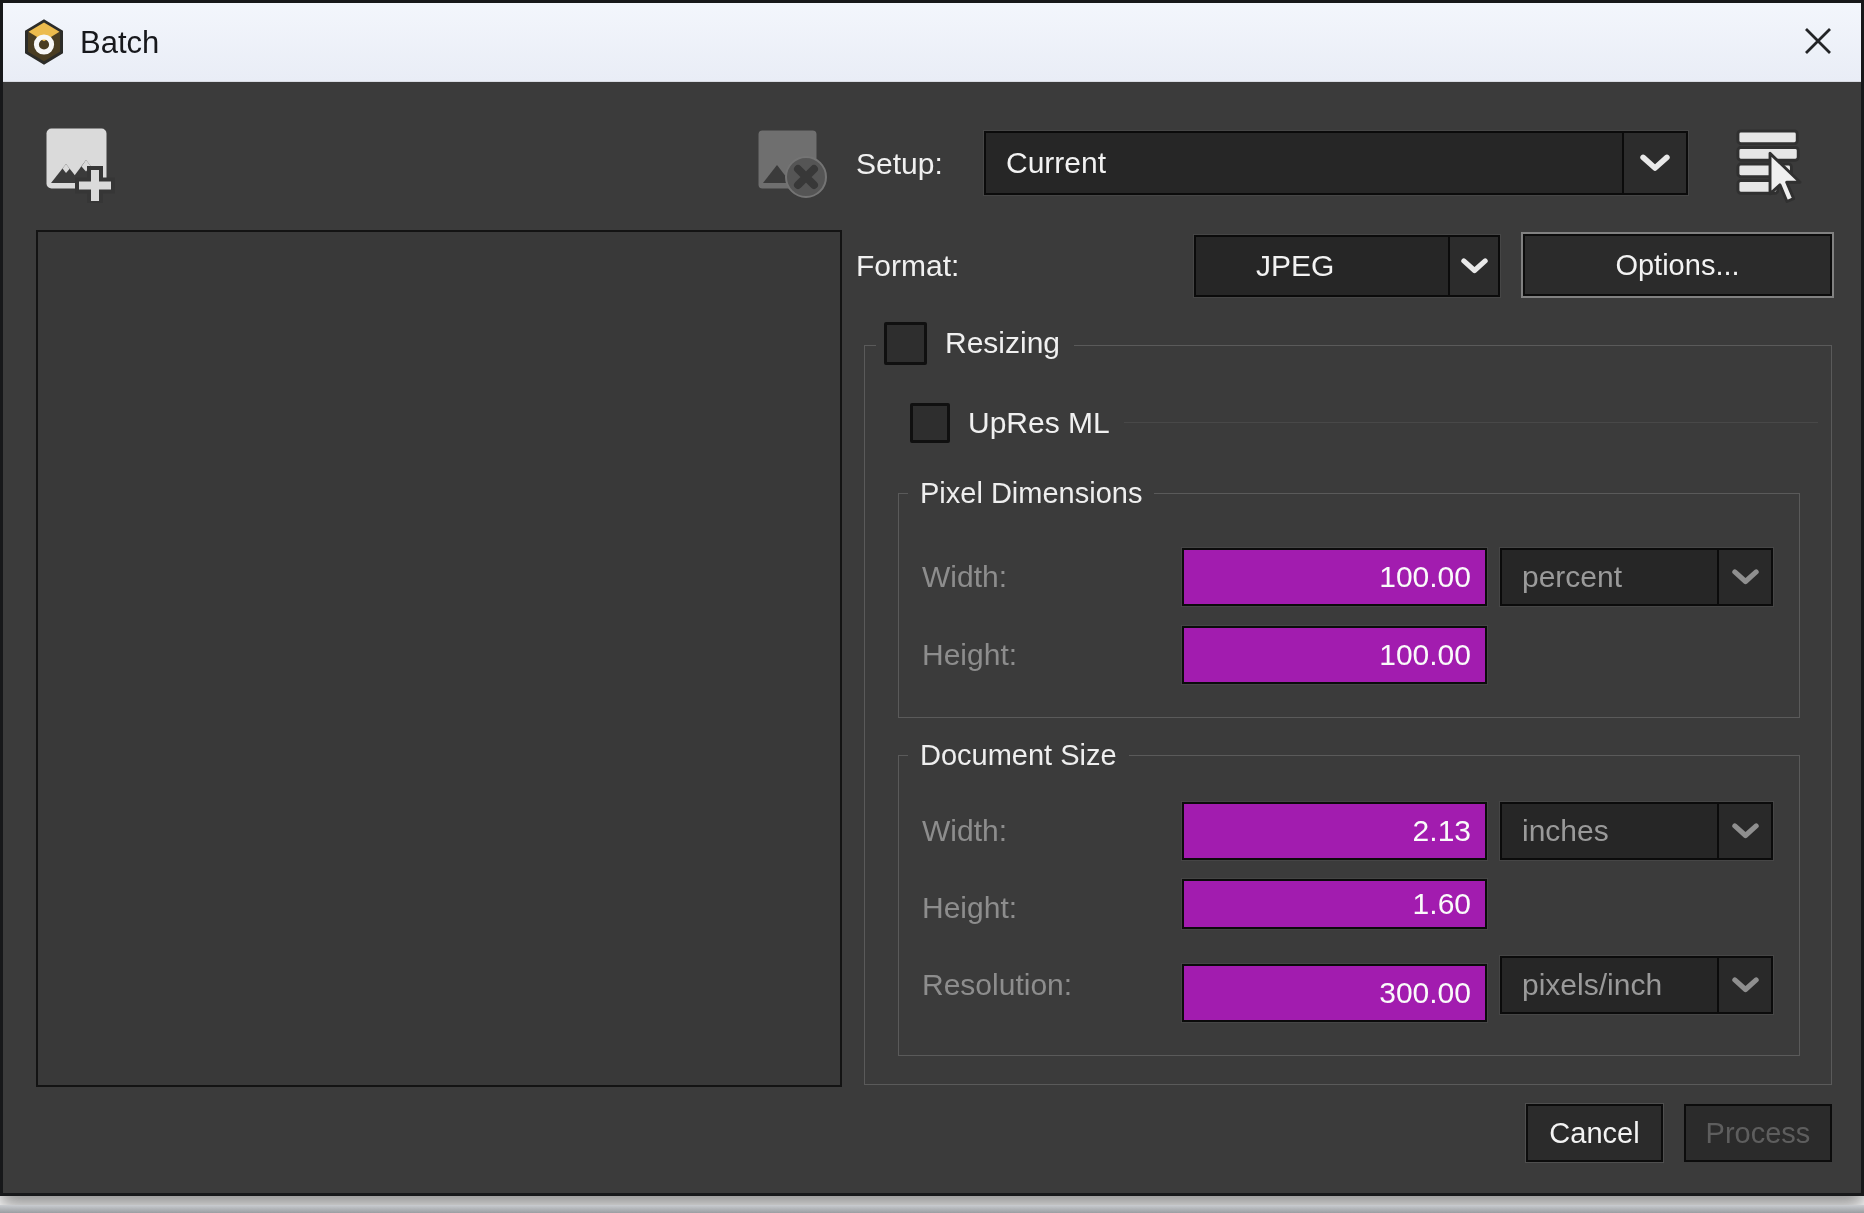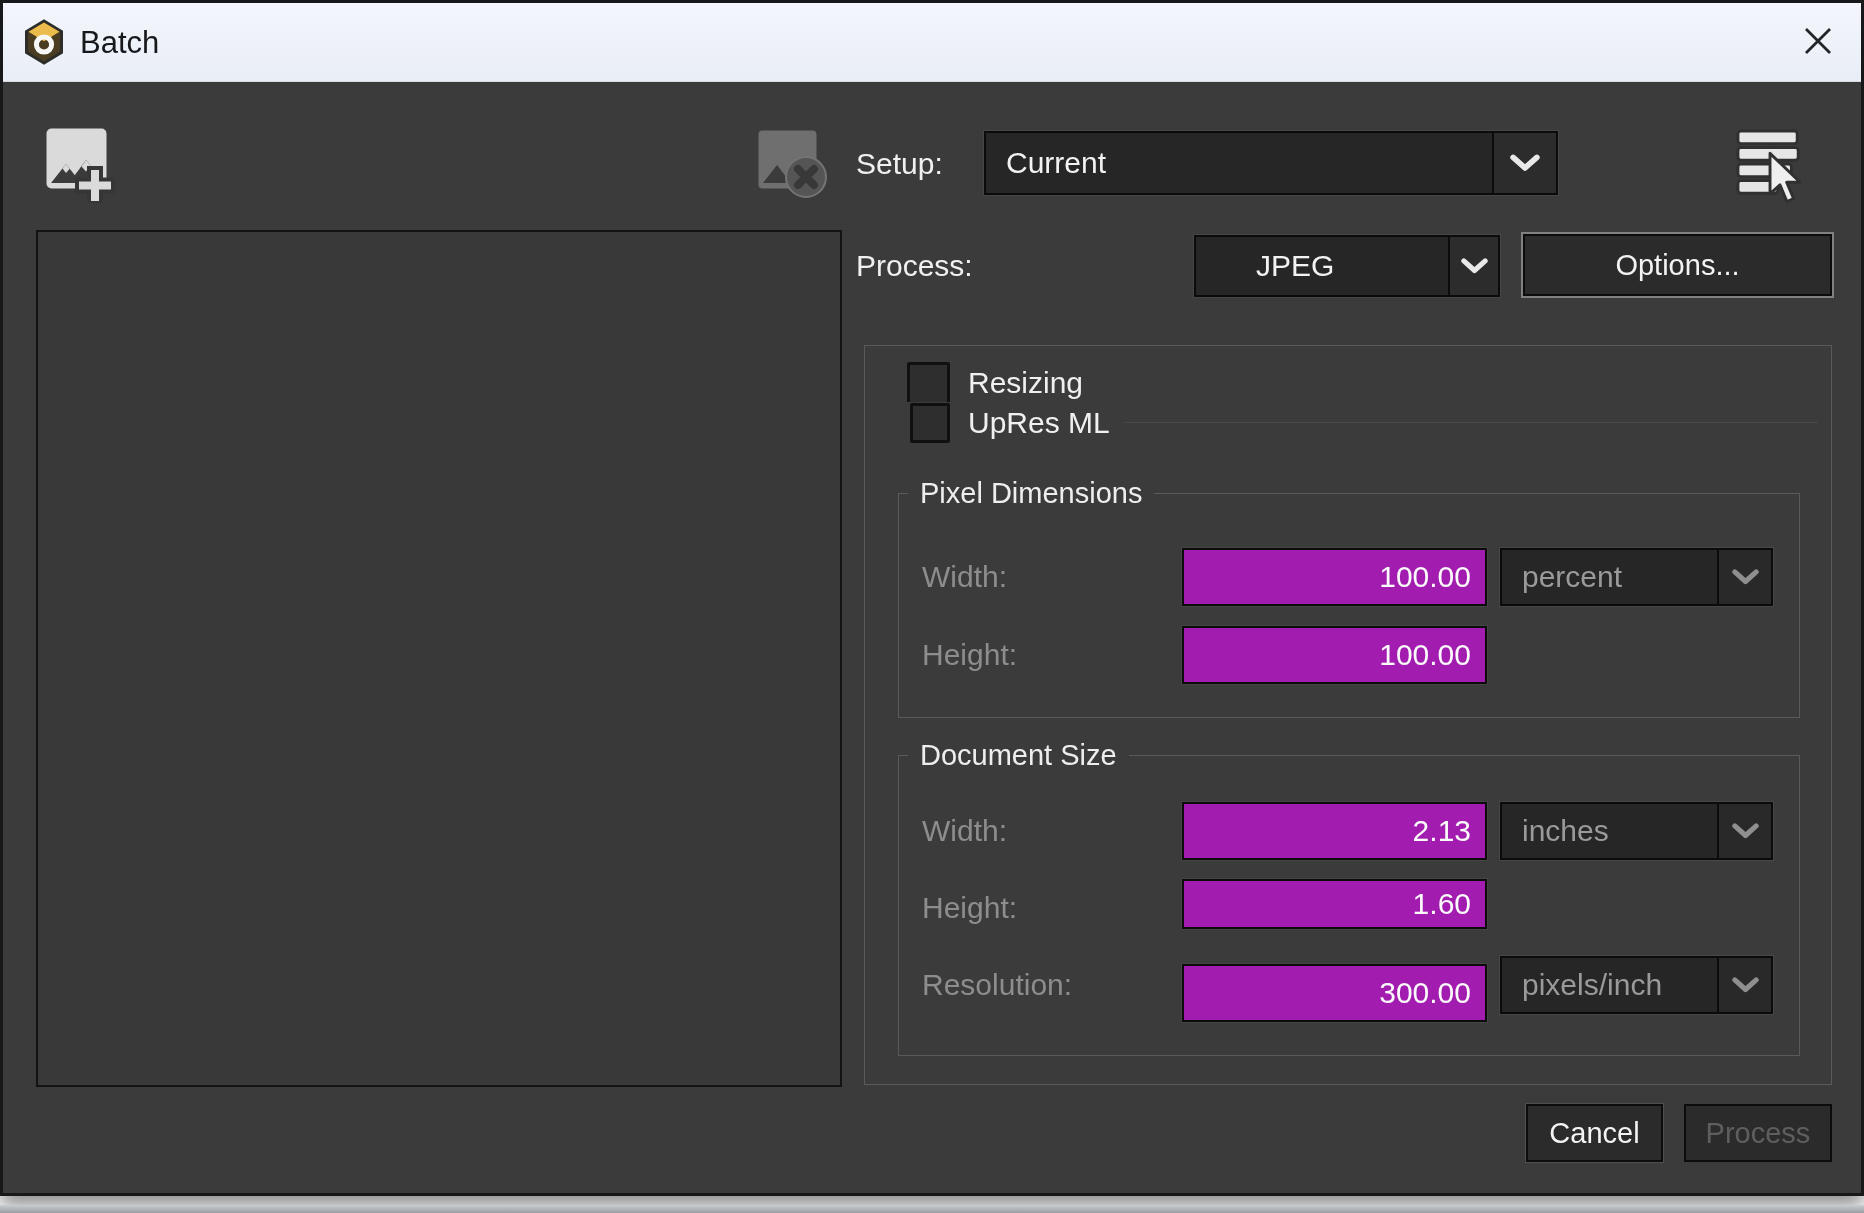--- a/index.html
+++ b/index.html
@@ -101,53 +101,53 @@
     <svg width="76" height="72" viewBox="0 0 76 72">
       <rect x="1.5" y="1.5" width="58" height="58" rx="4" fill="#6f6f6f"></rect>
       <path d="M6 54 L20 36 L30 49 L30 54 Z" fill="#3b3b3b"></path>
       <path d="M23 54 L39 32 L54.5 52 L54.5 54 Z" fill="#3b3b3b"></path>
       <circle cx="49" cy="48" r="20" fill="#555555" stroke="#747474" stroke-width="2"></circle>
       <path d="M41 40 L57 56 M57 40 L41 56" stroke="#383838" stroke-width="8" stroke-linecap="round"></path>
     </svg>
   </div>
 
   <div class="abs label" style="left:856px; top:133px; width:120px; height:62px;">Setup:</div>
-  <div class="abs combo" style="left:984px; top:131px; width:574px; height:64px;">
+  <div class="abs combo" style="left:984px; top:131px; width:704px; height:64px;">
     <div class="val">Current</div>
     <div class="cell" style="width:64px;">
       <svg width="30" height="18" viewBox="0 0 24 14">
           <path d="M2.5 2.5 L12 11 L21.5 2.5" fill="none" stroke="currentColor" stroke-width="4.5" stroke-linecap="round" stroke-linejoin="round"></path>
         </svg>
     </div>
   </div>
   <div class="abs icon-btn" style="left:1732px; top:126px; width:78px; height:80px;">
     <svg width="70" height="76" viewBox="0 0 72 76">
       <g fill="#e6e6e6" stroke="#303030" stroke-width="3">
         <rect x="2" y="2" width="61" height="13" rx="3"></rect>
         <rect x="2" y="19" width="62" height="13" rx="3"></rect>
         <rect x="2" y="36" width="55" height="13" rx="3"></rect>
         <rect x="2" y="53" width="41" height="13" rx="3"></rect>
       </g>
       <polygon points="35,25 35,66.7 45.2,57.4 52.4,74.5 59.3,71.5 52.1,54.7 65.9,54.7" fill="#efefef" stroke="#303030" stroke-width="3" stroke-linejoin="round"></polygon>
     </svg>
   </div>
 
-  <div class="abs label" style="left:856px; top:235px; width:140px; height:62px;">Process:</div>
+  <div class="abs label" style="left:856px; top:235px; width:140px; height:62px;">Format:</div>
   <div class="abs combo" style="left:1194px; top:235px; width:306px; height:62px;padding-left:40px;">
     <div class="val">JPEG</div>
     <div class="cell" style="width:50px;">
       <svg width="27" height="16" viewBox="0 0 24 14">
           <path d="M2.5 2.5 L12 11 L21.5 2.5" fill="none" stroke="currentColor" stroke-width="4.5" stroke-linecap="round" stroke-linejoin="round"></path>
         </svg>
     </div>
   </div>
   <div class="abs btn framed" style="left:1523px; top:234px; width:309px; height:62px;">Options...</div>
 
   <div class="abs fieldset" style="left:864px; top:345px; width:968px; height:740px;"></div>
-  <div class="abs legend" style="left:899px; top:320px; height:46px;margin-top:40px;">
+  <div class="abs legend" style="left:876px; top:320px; height:46px;">
     <div class="checkbox" style="width:43px; height:43px;"></div>
     <div class="gap"></div>
     <span>Resizing</span>
   </div>
 
   <div class="abs upres-line" style="left:916px; top:422px; width:902px;"></div>
   <div class="abs legend" style="left:902px; top:402px; height:42px;">
     <div class="checkbox" style="width:40px; height:40px;"></div>
     <div class="gap"></div>
     <span>UpRes ML</span>

